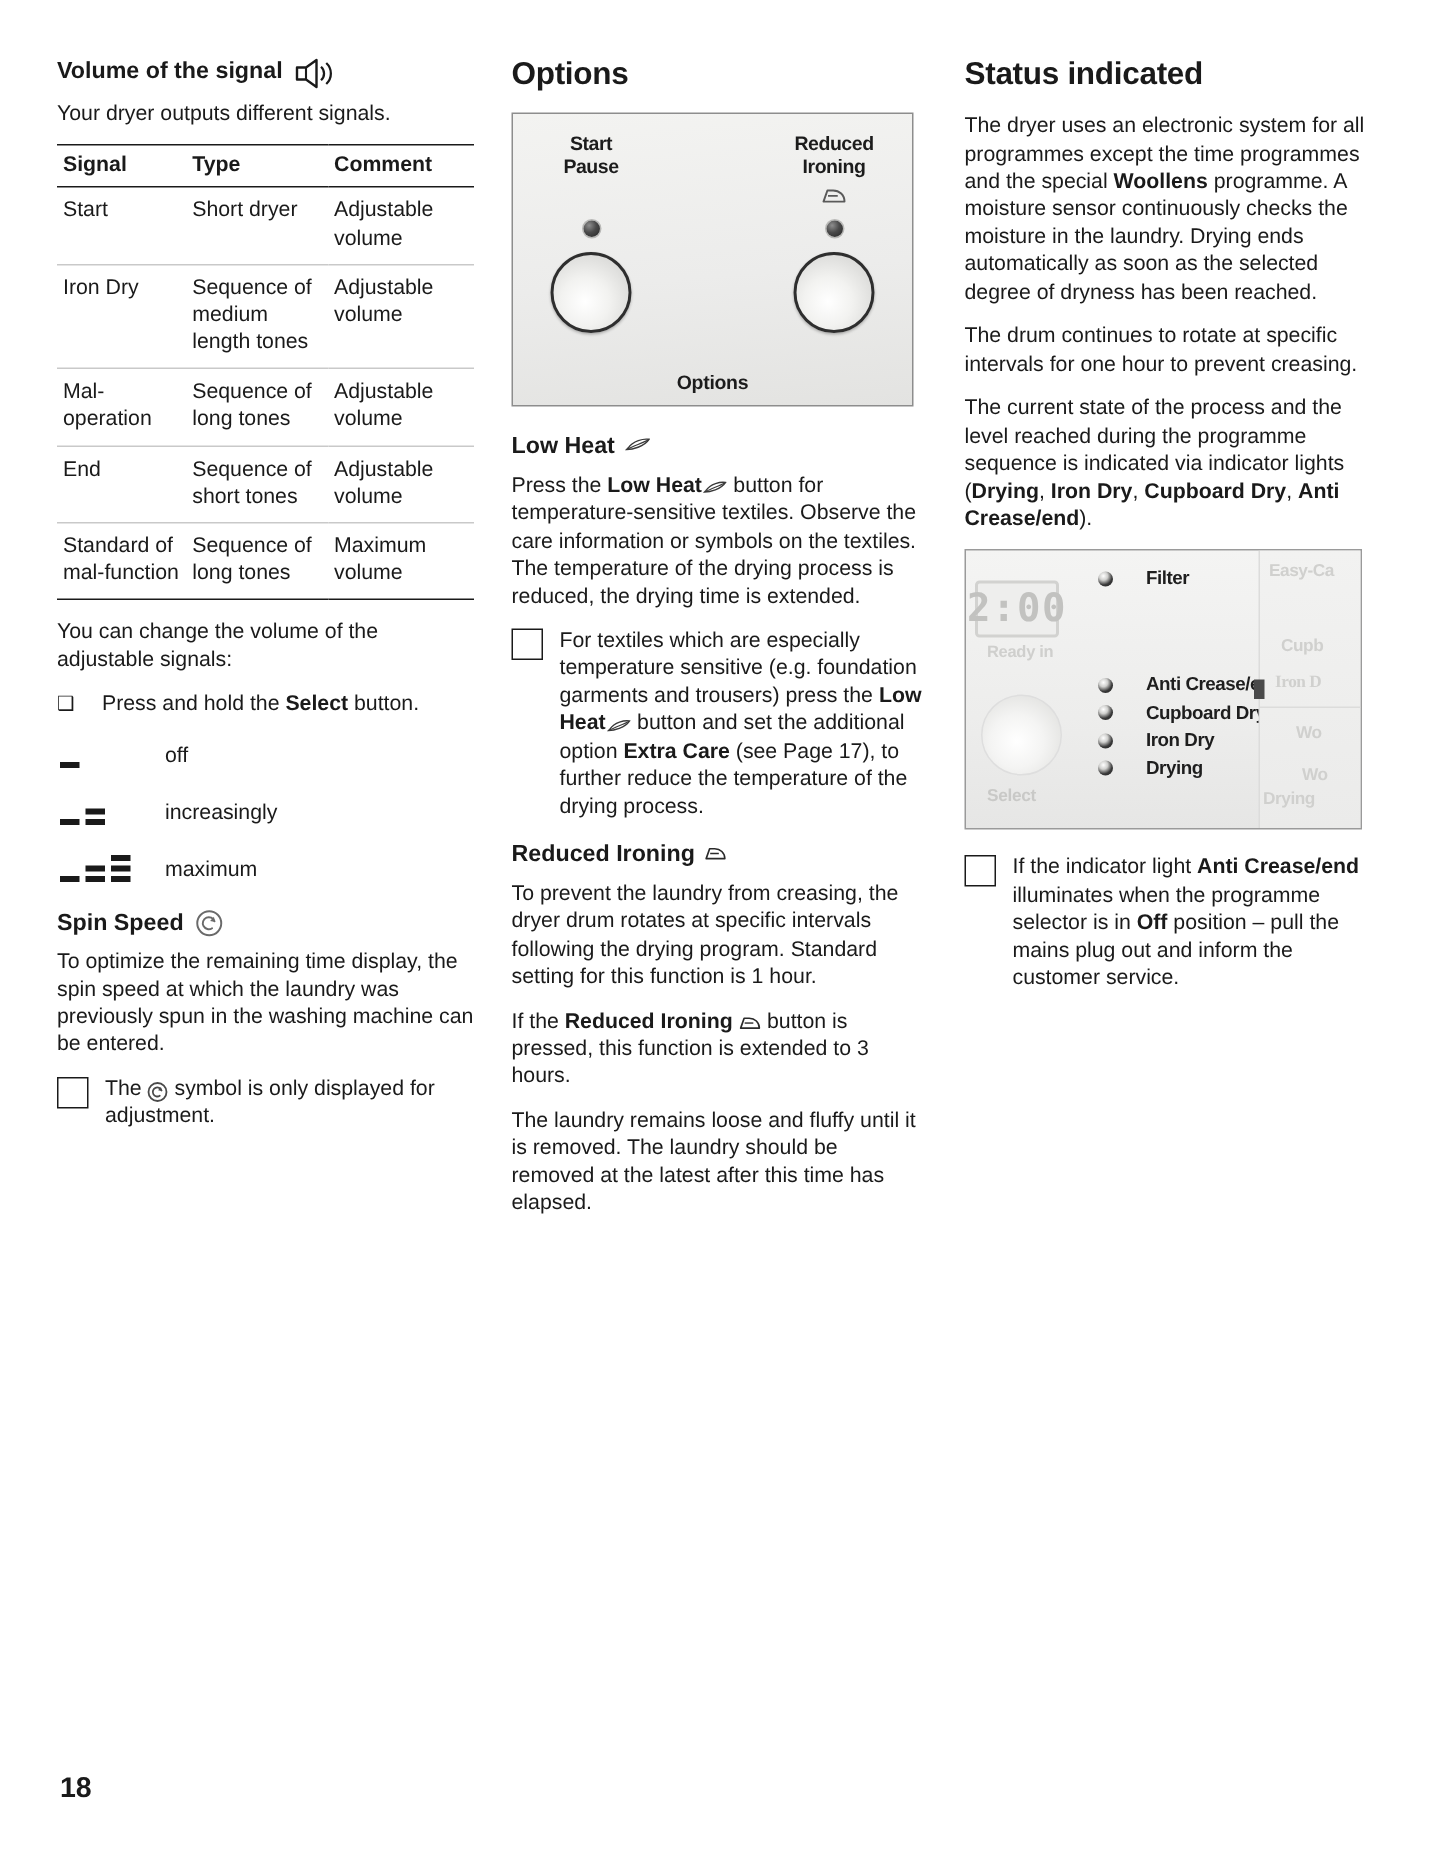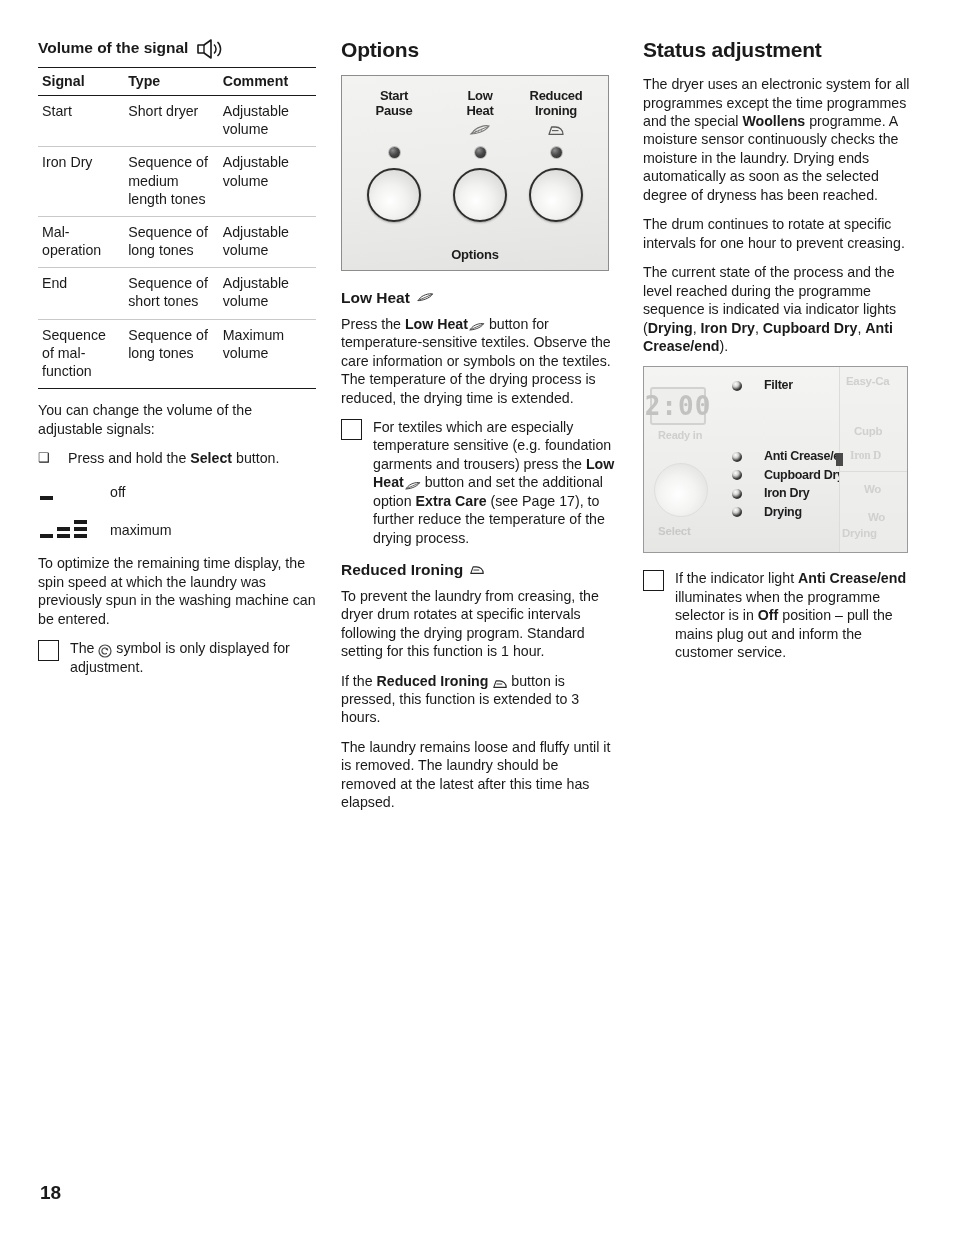--- a/index.html
+++ b/index.html
@@ -327,20 +327,21 @@
       <span class="sym icon-speaker">
         <svg viewBox="0 0 26 22" width="26" height="22">
           <path d="M2 7 h6 L15 2 v18 L8 15 H2 Z" fill="none" stroke="#1a1a1a" stroke-width="1.6" stroke-linejoin="round"></path>
           <path d="M8 7 v8" stroke="#1a1a1a" stroke-width="1.4"></path>
           <path d="M18 6.5 a6 6 0 0 1 0 9" fill="none" stroke="#1a1a1a" stroke-width="1.5"></path>
           <path d="M21.5 4 a9.5 9.5 0 0 1 0 14" fill="none" stroke="#1a1a1a" stroke-width="1.5"></path>
         </svg>
       </span>
     </h2>
 
+    <p>Your dryer outputs different signals.</p>
 
     <table class="signals">
       <thead>
         <tr>
           <th class="c0">Signal</th>
           <th class="c1">Type</th>
           <th class="c2">Comment</th>
         </tr>
       </thead>
       <tbody>
@@ -358,21 +359,21 @@
           <td>Mal-operation</td>
           <td>Sequence of long tones</td>
           <td>Adjustable volume</td>
         </tr>
         <tr>
           <td>End</td>
           <td>Sequence of short tones</td>
           <td>Adjustable volume</td>
         </tr>
         <tr class="last">
-          <td>Sequence of mal-function</td>
+          <td>Standard of mal-function</td>
           <td>Sequence of long tones</td>
           <td>Maximum volume</td>
         </tr>
       </tbody>
     </table>
 
     <p>You can change the volume of the adjustable signals:</p>
 
     <div class="bullet-row">
       <span class="bullet-mark">❑</span>
@@ -381,39 +382,61 @@
 
     <div class="vol-row">
       <span class="vol-sym">
         <span class="barcol">
             <span class="bar h1"></span>
           </span>
       </span>
       <span class="vol-label">off</span>
     </div>
 
-
     <div class="vol-row">
       <span class="vol-sym">
         <span class="barcol">
             <span class="bar h1"></span>
           </span>
         <span class="barcol">
             <span class="bar h1"></span>
             <span class="bar h1"></span>
           </span>
+      </span>
+      <span class="vol-label">increasingly</span>
+    </div>
+
+    <div class="vol-row">
+      <span class="vol-sym">
         <span class="barcol">
             <span class="bar h1"></span>
-            <span class="bar h1"></span>
-            <span class="bar h1"></span>
           </span>
+        <span class="barcol">
+            <span class="bar h1"></span>
+            <span class="bar h1"></span>
+          </span>
+        <span class="barcol">
+            <span class="bar h1"></span>
+            <span class="bar h1"></span>
+            <span class="bar h1"></span>
+          </span>
       </span>
       <span class="vol-label">maximum</span>
     </div>
 
+    <h2 class="subline" style="margin-top:18px;">
+      <span>Spin Speed</span>
+      <span class="sym icon-spiral">
+        <svg viewBox="0 0 19 19" width="19" height="19">
+          <circle cx="9.5" cy="9.5" r="8" fill="none" stroke="#6a6a6a" stroke-width="1.3"></circle>
+          <path d="M13 8.2 a4 4 0 1 0 -1.6 4.6" fill="none" stroke="#6a6a6a" stroke-width="1.3" stroke-linecap="round"></path>
+          <path d="M12.6 5.2 L13.4 8.6 L10.1 8.0 Z" fill="#6a6a6a"></path>
+        </svg>
+      </span>
+    </h2>
 
     <p>To optimize the remaining time display, the spin speed at which the laundry was previously spun in the washing machine can be entered.</p>
 
     <div class="note-row">
       <span class="note-box"></span>
       <span class="note-text"><span>The </span><span class="sym icon-spiral-sm"><svg viewBox="0 0 14 14" width="14" height="14">
               <circle cx="7" cy="7" r="6" fill="none" stroke="#4a4a4a" stroke-width="1.2"></circle>
               <path d="M9.7 6 a3 3 0 1 0 -1.2 3.5" fill="none" stroke="#4a4a4a" stroke-width="1.2" stroke-linecap="round"></path>
               <path d="M9.3 3.7 L9.9 6.3 L7.4 5.8 Z" fill="#4a4a4a"></path>
             </svg></span><span> symbol is only displayed for adjustment.</span></span>
@@ -428,33 +451,20 @@
     <div class="panel-options">
 
       <div class="btncol po-c0">
         <div class="po-label">Start</div>
         <div class="po-label">Pause</div>
         <div class="po-icon"></div>
         <div class="led"></div>
         <div class="pushbtn"></div>
       </div>
 
-      <div class="btncol po-c1">
-        <div class="po-label">Low</div>
-        <div class="po-label">Heat</div>
-        <div class="po-icon">
-          <svg viewBox="0 0 22 14" width="22" height="14">
-            <path d="M2 11 C6 11 16 9 20 3 C16 2 7 4 3.5 9.5 Z" fill="none" stroke="#7a7a7a" stroke-width="1.2"></path>
-            <path d="M3 10.4 C8 8 14 6 19.4 3.4" fill="none" stroke="#7a7a7a" stroke-width="1"></path>
-            <path d="M6 10 L7 7.5 M9 9 L10 6.6 M12 8 L13 5.6" stroke="#7a7a7a" stroke-width="0.8"></path>
-          </svg>
-        </div>
-        <div class="led"></div>
-        <div class="pushbtn"></div>
-      </div>
 
       <div class="btncol po-c2">
         <div class="po-label">Reduced</div>
         <div class="po-label">Ironing</div>
         <div class="po-icon">
           <svg viewBox="0 0 18 14" width="18" height="14">
             <path d="M2 11.4 H16 C16 7 12.6 4 8.4 4 H4.6 L2 11.4 Z" fill="none" stroke="#5a5a5a" stroke-width="1.3" stroke-linejoin="round"></path>
             <path d="M5 7.6 H11.5" stroke="#5a5a5a" stroke-width="1.1"></path>
           </svg>
         </div>
@@ -504,21 +514,21 @@
             <path d="M2 11.4 H16 C16 7 12.6 4 8.4 4 H4.6 L2 11.4 Z" fill="none" stroke="#2a2a2a" stroke-width="1.25" stroke-linejoin="round"></path>
             <path d="M5 7.6 H11.5" stroke="#2a2a2a" stroke-width="1.05"></path>
           </svg></span><span> button is pressed, this function is extended to 3 hours.</span></p>
 
     <p>The laundry remains loose and fluffy until it is removed. The laundry should be removed at the latest after this time has elapsed.</p>
 
   </div>
 
   <div class="col col-right">
 
-    <h1 class="sect">Status adjustment</h1>
+    <h1 class="sect">Status indicated</h1>
 
     <p><span>The dryer uses an electronic system for all programmes except the time programmes and the special </span><b>Woollens</b><span> programme. A moisture sensor continuously checks the moisture in the laundry. Drying ends automatically as soon as the selected degree of dryness has been reached.</span></p>
 
     <p>The drum continues to rotate at specific intervals for one hour to prevent creasing.</p>
 
     <p><span>The current state of the process and the level reached during the programme sequence is indicated via indicator lights (</span><b>Drying</b><span>, </span><b>Iron Dry</b><span>, </span><b>Cupboard Dry</b><span>, </span><b>Anti Crease/end</b><span>).</span></p>
 
     <div class="panel-status">
 
       <div class="ps-display">2:00</div>

